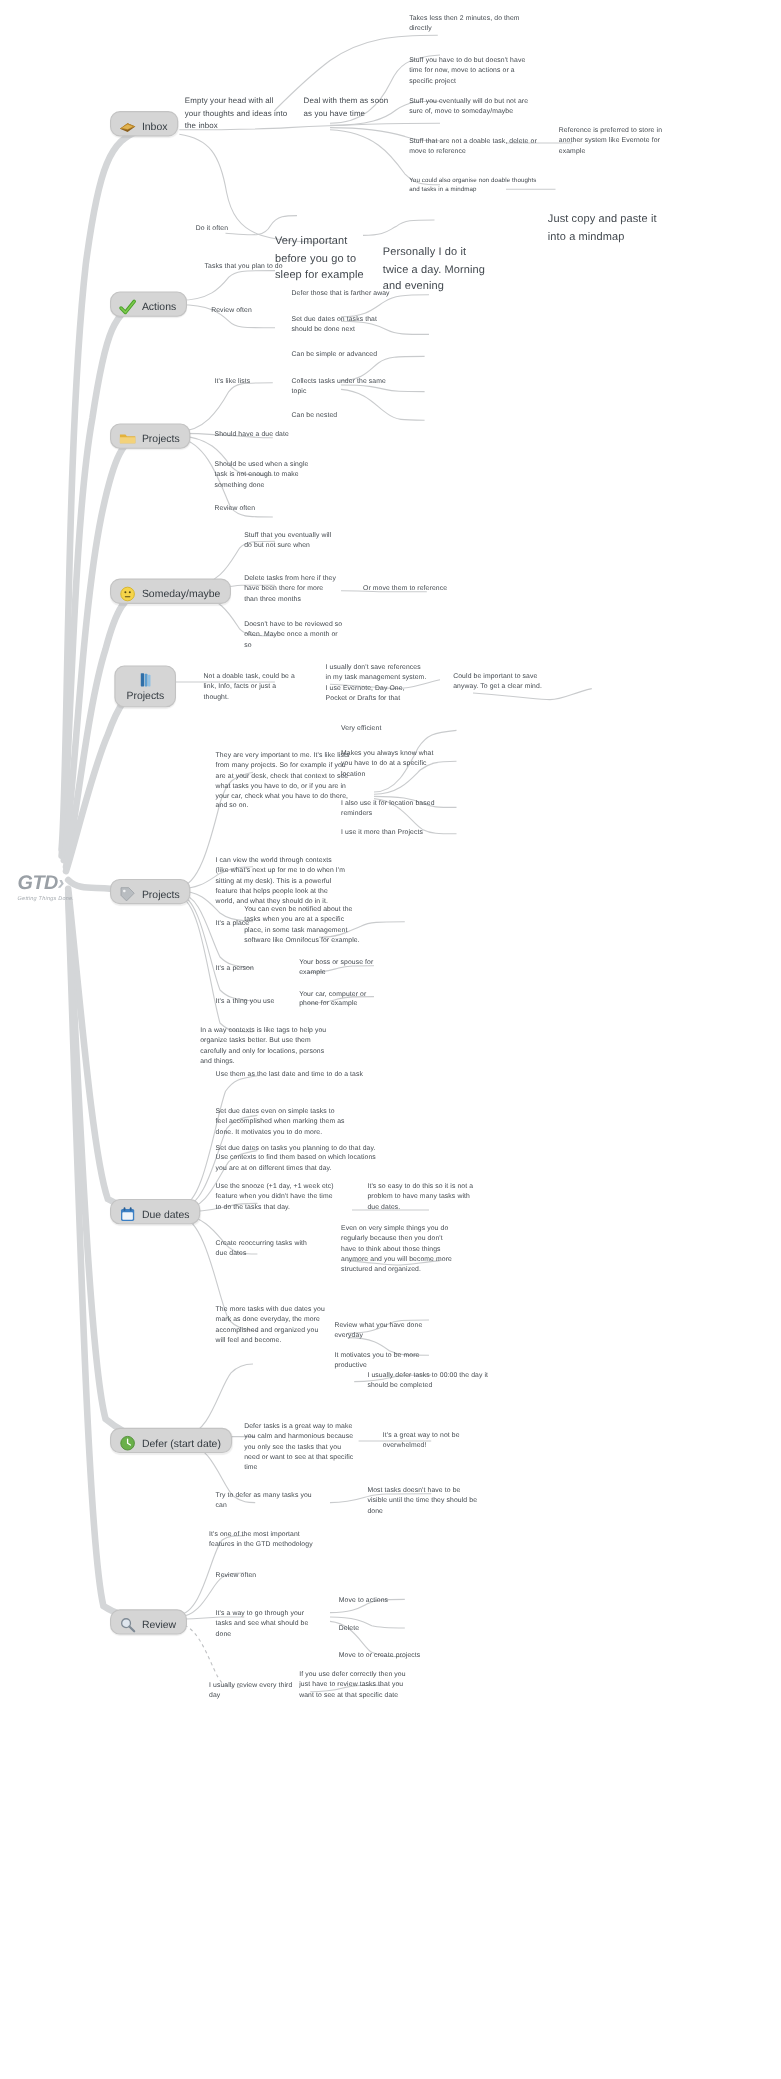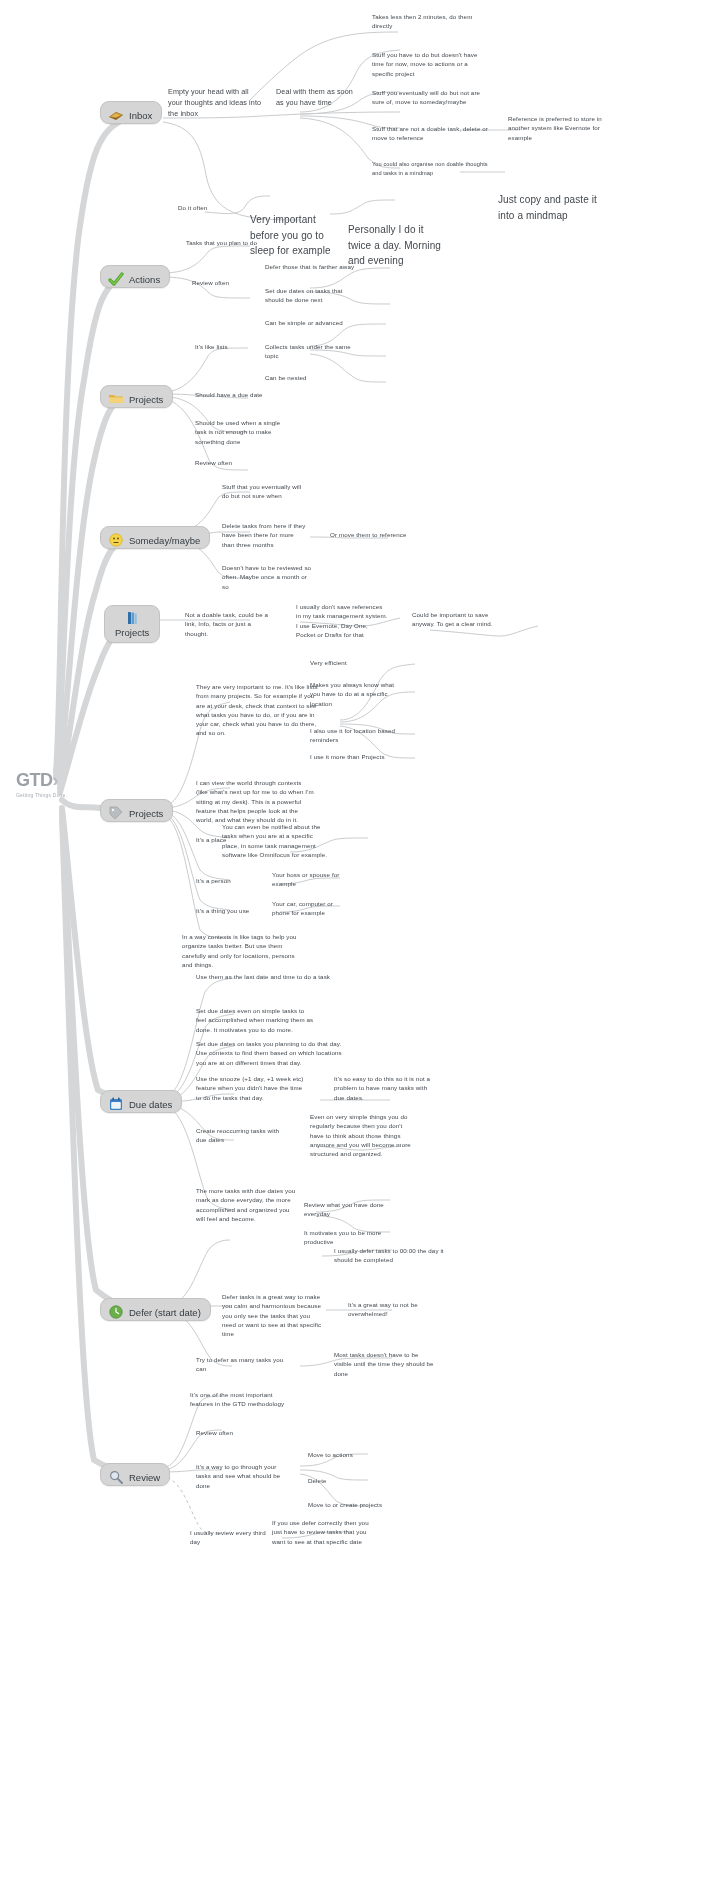--- a/index.html
+++ b/index.html
@@ -33,21 +33,21 @@
   .topic{
     position:absolute;
     font-size:7.2px;
     line-height:1.55;
     color:#41474d;
     letter-spacing:.1px;
   }
   .topic.s{font-size:6.2px;line-height:1.5;}
   .topic.m{font-size:10px;line-height:1.55;margin-top:32px;}
 
-  #brand{position:absolute;left:16px;top:770px;}
+  #brand{position:absolute;left:16px;top:792px;font-style:italic;}
   #brand .gtd{
     font-size:18px;font-weight:bold;color:#9aa0a6;letter-spacing:-0.5px;
     font-family:"Liberation Sans",sans-serif;
   }
   #brand .gtd .chev{color:#b9bec3;}
   #brand .tag{font-size:5px;color:#a7acb1;letter-spacing:.2px;margin-top:1px;}
 </style>
 </head>
 <body>
 

